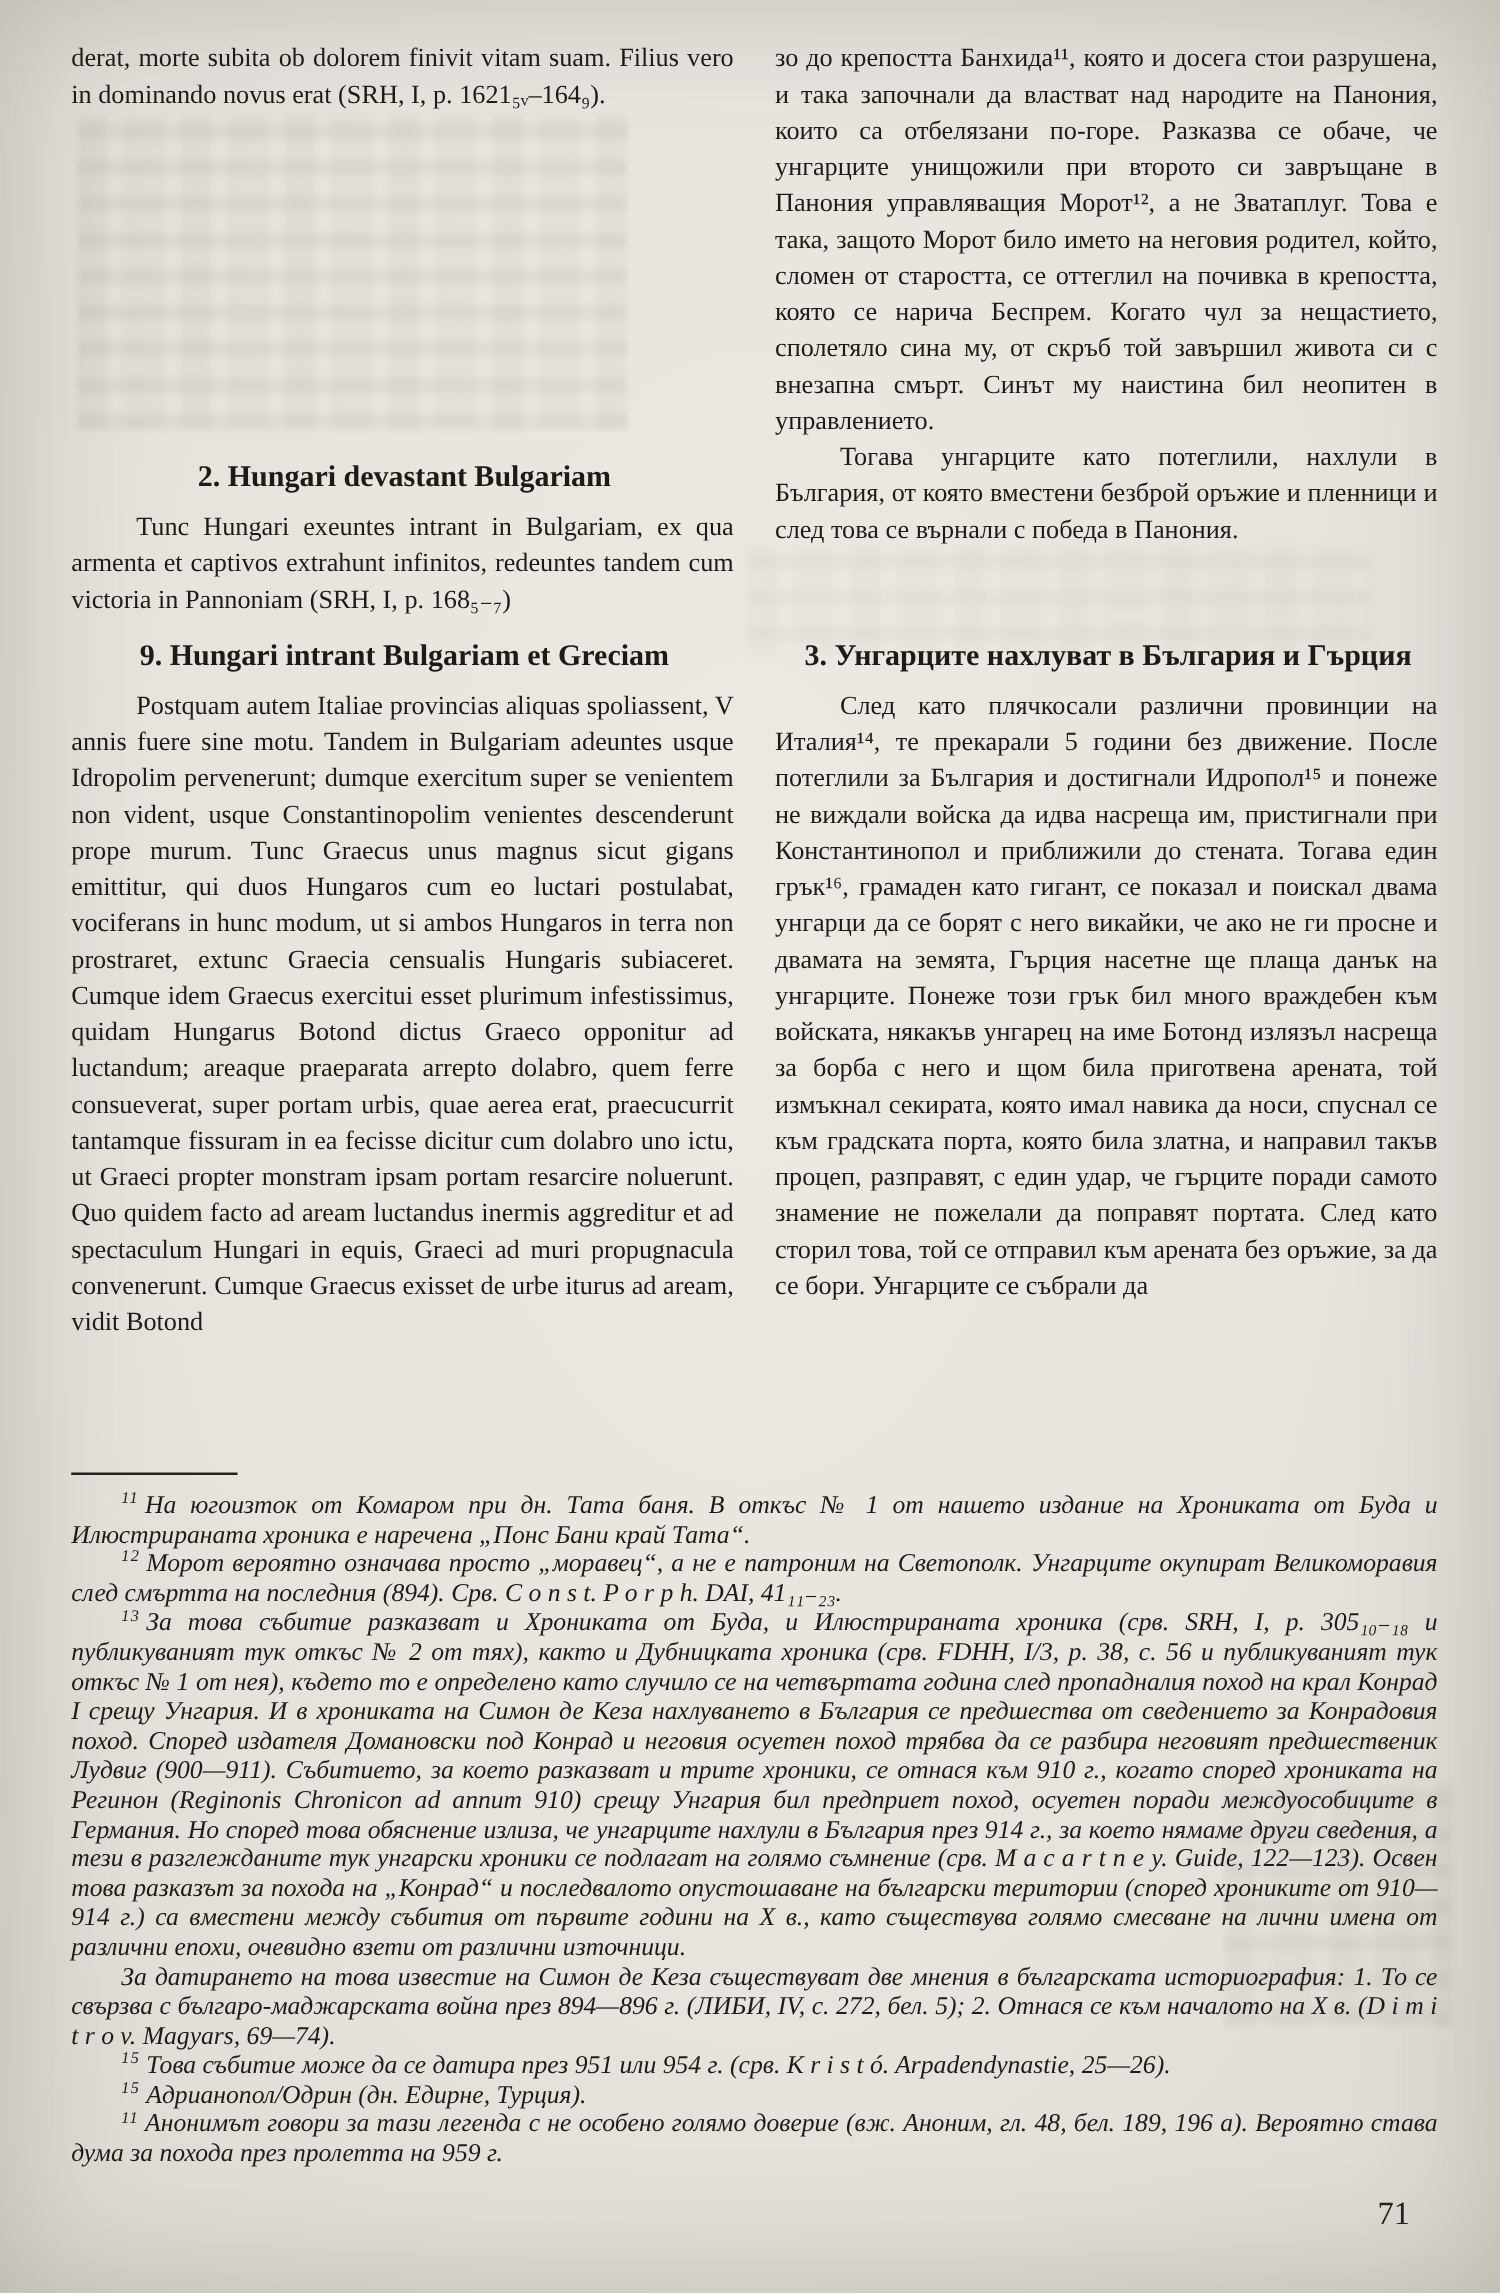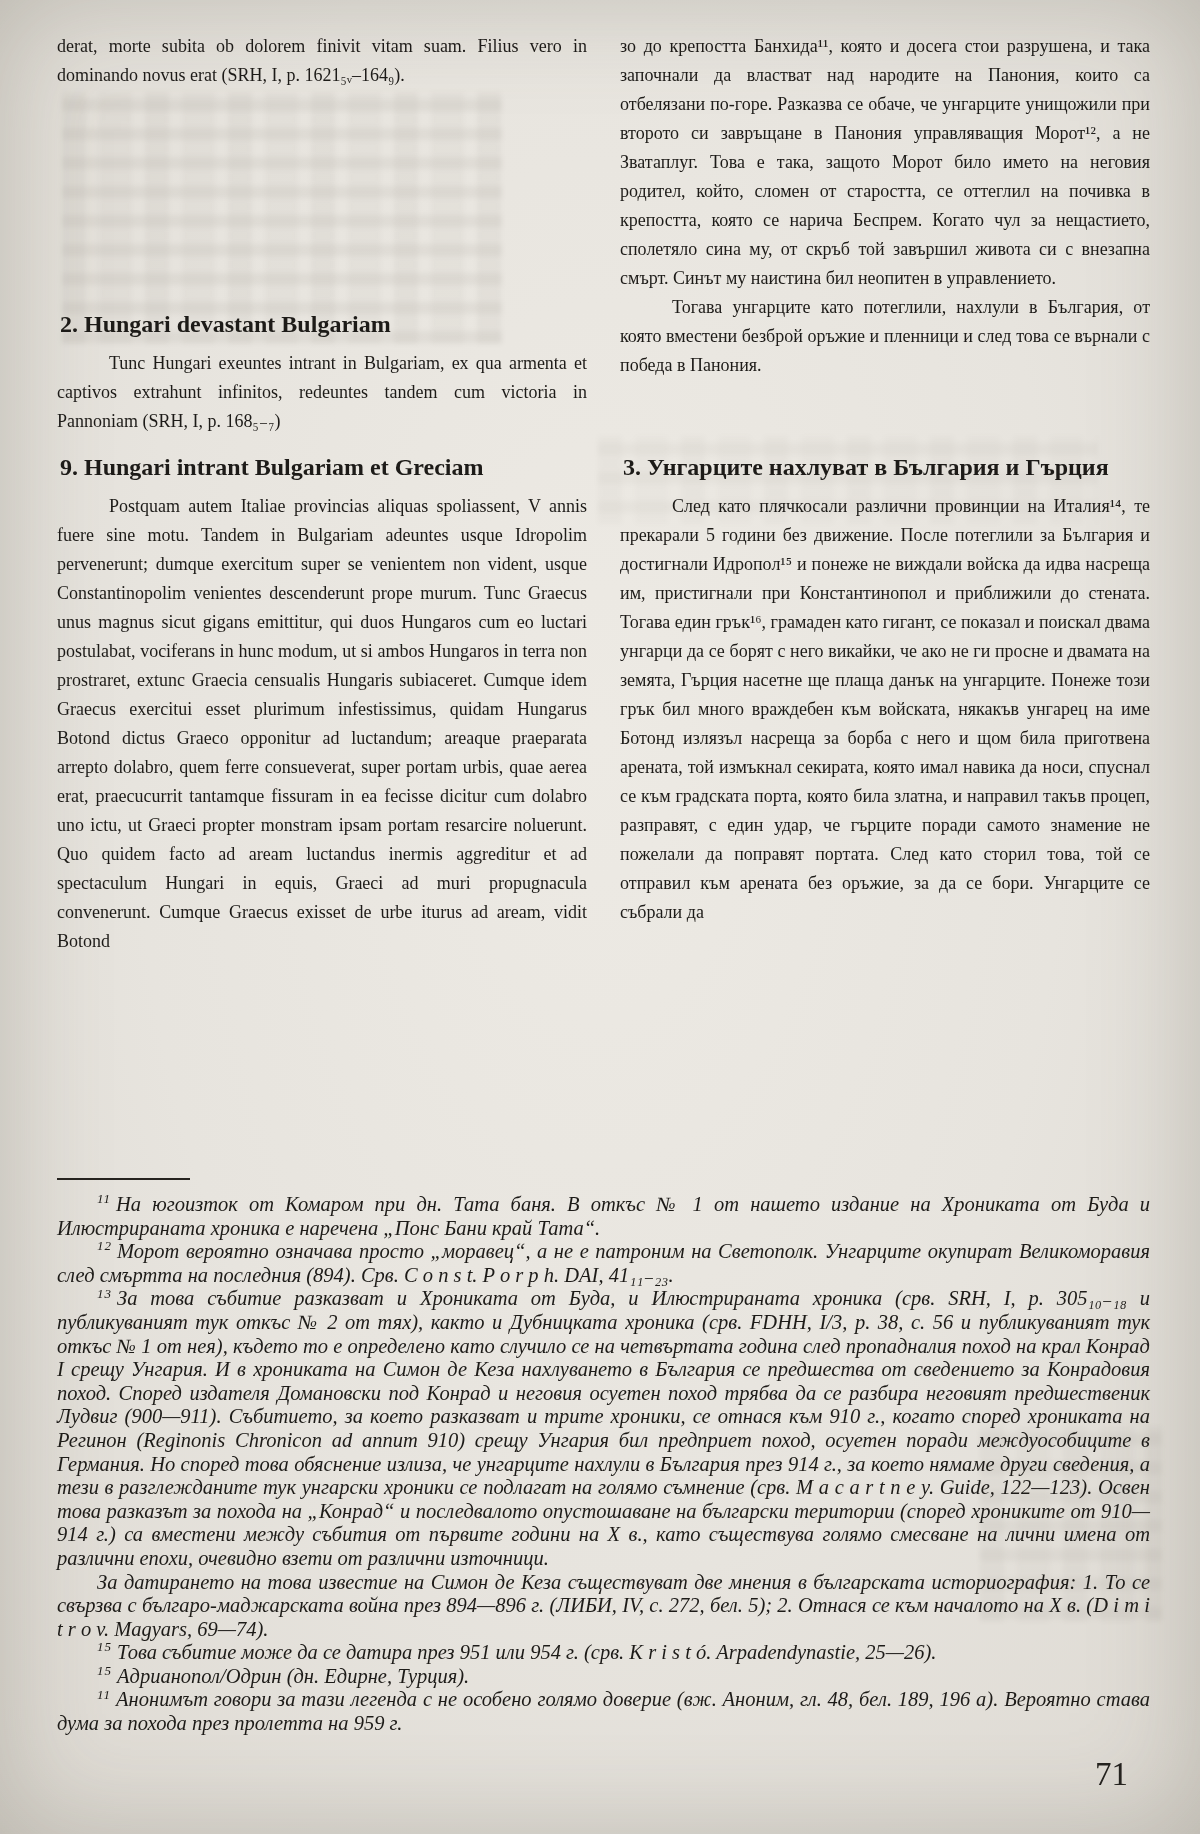--- a/index.html
+++ b/index.html
@@ -27,40 +27,40 @@
   }
   .ghost.g1{left:62px;top:92px;width:440px;height:252px;}
   .ghost.g2{left:598px;top:436px;width:500px;height:88px;opacity:.22;}
   .ghost.g3{left:980px;top:1426px;width:182px;height:196px;opacity:.3;}
 
   .main{
     position:absolute;left:57px;right:50px;top:32px;height:1142px;
     display:grid;grid-template-columns:1fr 1fr;column-gap:33px;
     align-content:start;overflow:hidden;
   }
-  .main p{margin:0;text-align:justify;font-size:18px;line-height:29px;}
+  .main p{margin:0;text-align:justify;font-size:21px;line-height:29px;}
   .main p.indent{text-indent:52px;}
   .heading{
     font-size:24px;line-height:29px;font-weight:bold;
-    margin:17px 0 10px 3px;text-align:left;
+    margin:17px 0 10px 3px;text-align:center;
   }
   .cell{min-width:0;}
 
   .footnotes{position:absolute;left:57px;right:50px;top:1178px;font-style:italic;}
   .fn-rule{width:133px;border:none;border-top:2.5px solid #26231f;margin:0 0 13px 0;}
   .footnotes p{
     margin:0;text-align:justify;
     font-size:20.5px;line-height:23.6px;
     text-indent:40px;
   }
   .fn-num{
     font-size:13px;vertical-align:super;line-height:0;
     padding-right:5px;letter-spacing:1px;
   }
-  .pageno{position:absolute;top:1756px;right:72px;font-size:33px;color:#24221e;}
+  .pageno{position:absolute;top:1756px;right:72px;font-size:26px;color:#24221e;}
 </style>
 </head>
 <body>
 
 <div class="page">
 
   <div class="ghost g1"></div>
   <div class="ghost g2"></div>
   <div class="ghost g3"></div>
 

